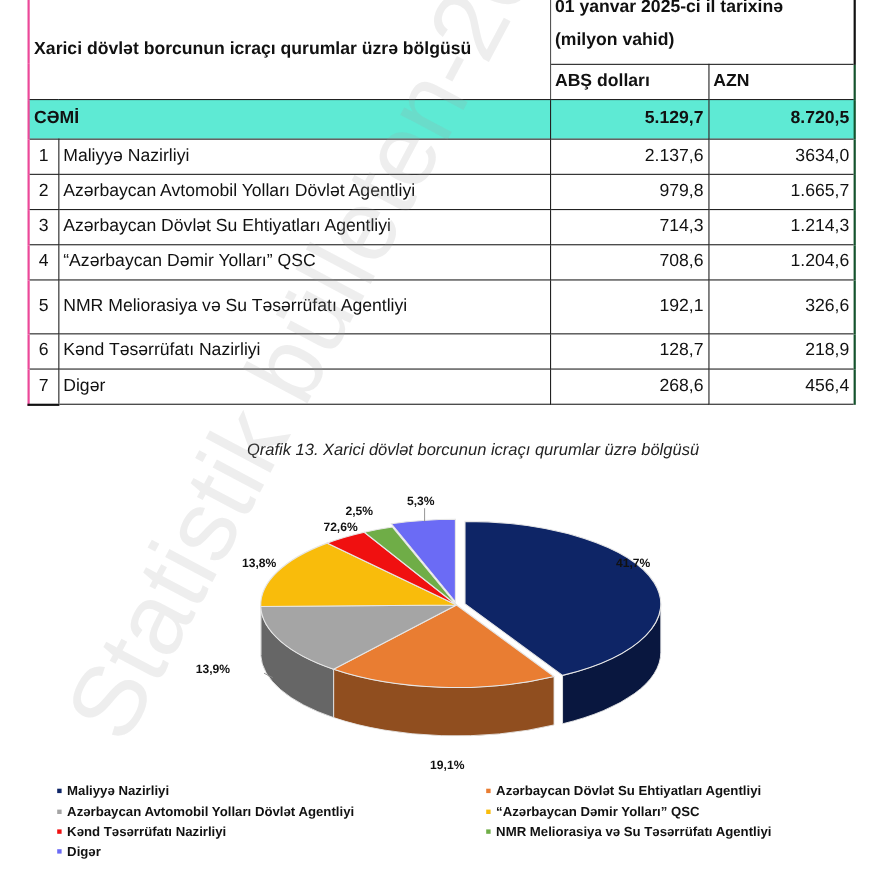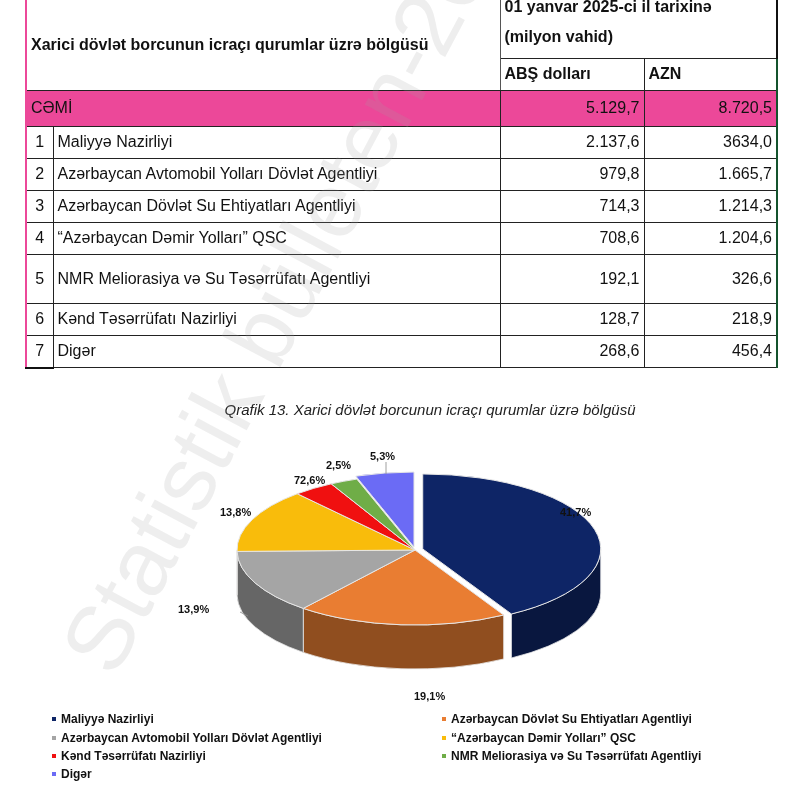--- a/index.html
+++ b/index.html
@@ -23,21 +23,21 @@
     font-size: 16px;
   }
   table.debt td { border: 1px solid #222; padding: 0 4px; height: 31px; }
   table.debt col.c-num { width: 27px; }
   table.debt col.c-name { width: 447px; }
   table.debt col.c-usd { width: 144px; }
   table.debt col.c-azn { width: 133px; }
   .hdr-title { font-weight: bold; font-size: 16px; vertical-align: middle; border-top: none !important; border-right: 1px solid #555 !important; }
   .hdr-date { font-weight: bold; font-size: 16px; line-height: 30px; vertical-align: top; padding-top: 0 !important; border-top: none !important; border-right: 2px solid #111 !important; margin-top: 39px; }
   .hdr-unit { font-weight: bold; font-size: 16px; vertical-align: middle; }
-  tr.total td { background: #ec4899; font-weight: normal; height: 35px; }
+  tr.total td { background: #5eead4; font-weight: bold; height: 35px; }
   tr.total td.lbl { font-size: 16px; }
   td.num { text-align: center; }
   td.val { text-align: right; }
   tr.tall td { height: 48px; vertical-align: middle; }
   tr.row td { vertical-align: middle; }
   table.debt td.left-thick { border-left: 2px solid #ec4899; }
   table.debt td.right-thick { border-right: 2px solid #14532d; }
 
   .caption {
     position: absolute; left: 0; width: 780px; top: 401px;
@@ -133,25 +133,25 @@
       <path d="M265,110 L353.67694875042935,175.03030258733673 A178,75 0 0 1 153.27093769025532,168.38467261752675 Z" fill="#E97D32" stroke="#e6e6e6" stroke-width="1"></path>
       <path d="M265,110 L153.27093769025532,168.38467261752675 A178,75 0 0 1 87.03162127621601,111.4136329786556 Z" fill="#A5A5A5" stroke="#e6e6e6" stroke-width="1"></path>
       <path d="M265,110 L87.03162127621601,111.4136329786556 A178,75 0 0 1 147.28648797239003,53.741669777715515 Z" fill="#F9BC0B" stroke="#e6e6e6" stroke-width="1"></path>
       <path d="M265,110 L147.28648797239003,53.741669777715515 A178,75 0 0 1 181.21470007457083,43.8281580173785 Z" fill="#F01010" stroke="#e6e6e6" stroke-width="1"></path>
       <path d="M265,110 L181.21470007457083,43.8281580173785 A178,75 0 0 1 206.81393072142026,39.12026936151463 Z" fill="#6FAD47" stroke="#e6e6e6" stroke-width="1"></path>
       <path d="M264.00558326303127,107.04148959131304 L205.81951398445153,36.16175895282767 A178,75 0 0 1 264.0055832630312,32.04148959131304 Z" fill="#6B6BF5" stroke="#e6e6e6" stroke-width="1"></path>
       <line x1="236" y1="22" x2="236" y2="34" stroke="#888" stroke-width="0.8"></line>
       <line x1="90" y1="172" x2="98" y2="176" stroke="#888" stroke-width="0.8"></line>
     </svg>
   <div class="pie-label" style="left:410px;top:66px;">41,7%</div>
-  <div class="pie-label" style="left:264px;top:250px;">19,1%</div>
+  <div class="pie-label" style="left:241px;top:250px;">19,1%</div>
   <div class="pie-label" style="left:28px;top:163px;">13,9%</div>
   <div class="pie-label" style="left:70px;top:66px;text-align:center;">13,8%</div>
   <div class="pie-label" style="left:144px;top:34px;">72,6%</div>
-  <div class="pie-label" style="left:176px;top:19px;">2,5%</div>
+  <div class="pie-label" style="left:164px;top:19px;">2,5%</div>
   <div class="pie-label" style="left:220px;top:10px;">5,3%</div>
 </div>
 
 <div class="legend">
   <div class="legend-item" style="left:0;top:0;">
     <span class="legend-dot" style="background:#0E2566"></span>
     <span>Maliyyə Nazirliyi</span>
   </div>
   <div class="legend-item" style="left:390px;top:0;">
     <span class="legend-dot" style="background:#E97D32"></span>

